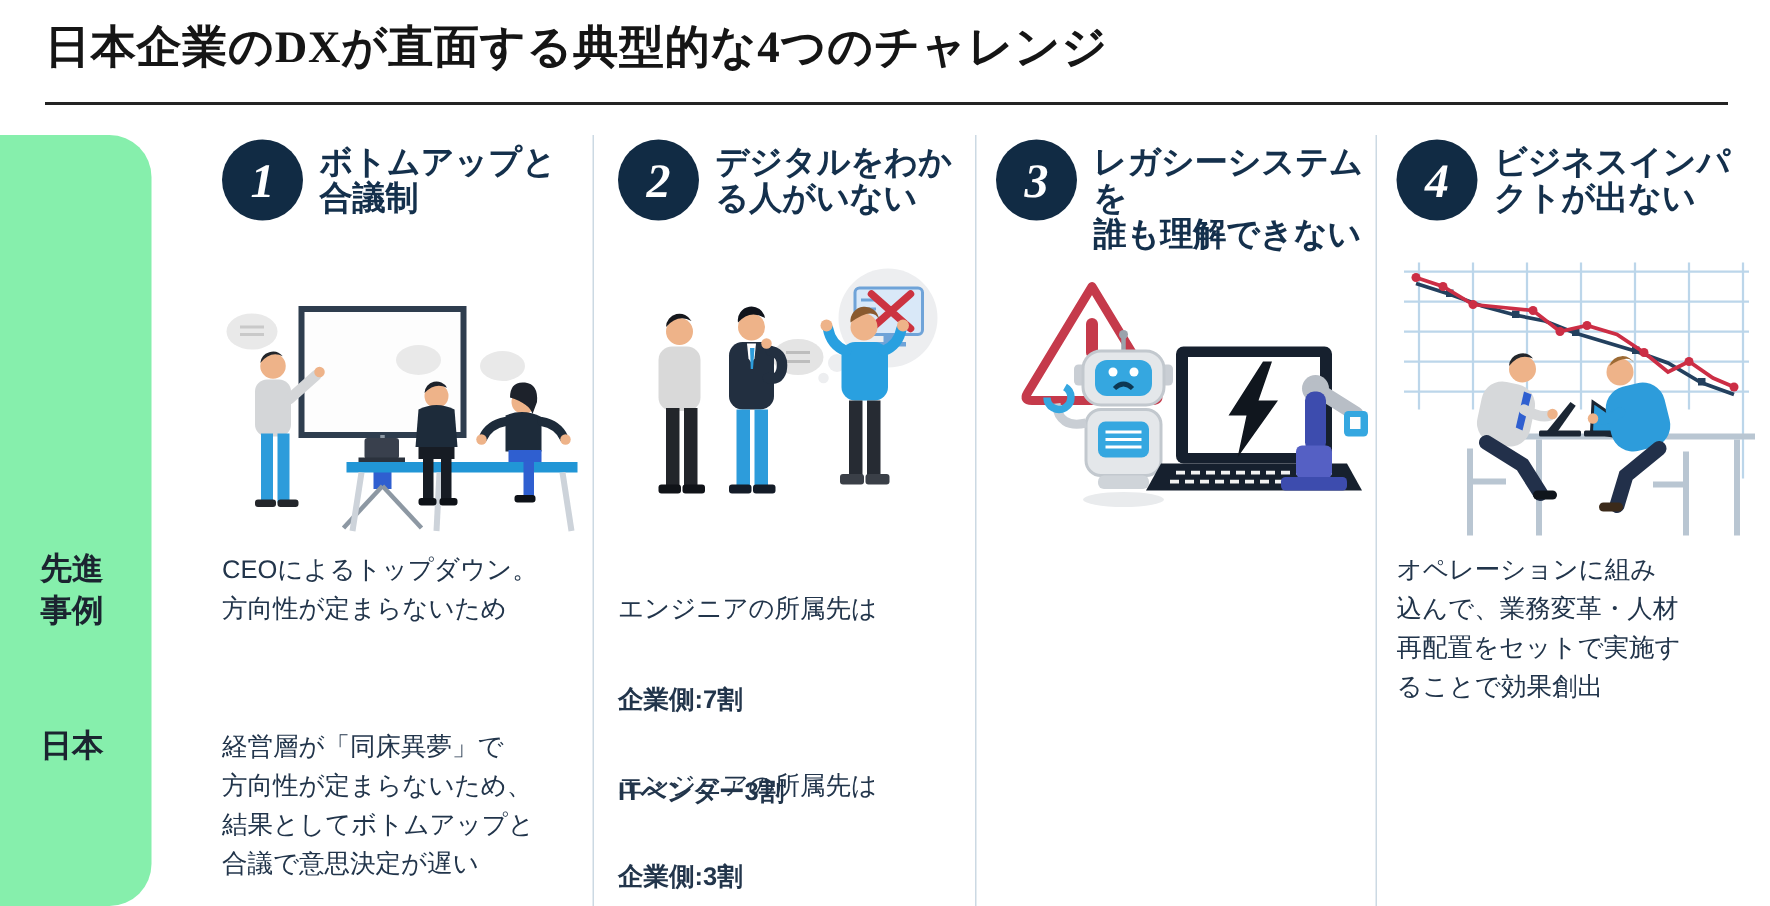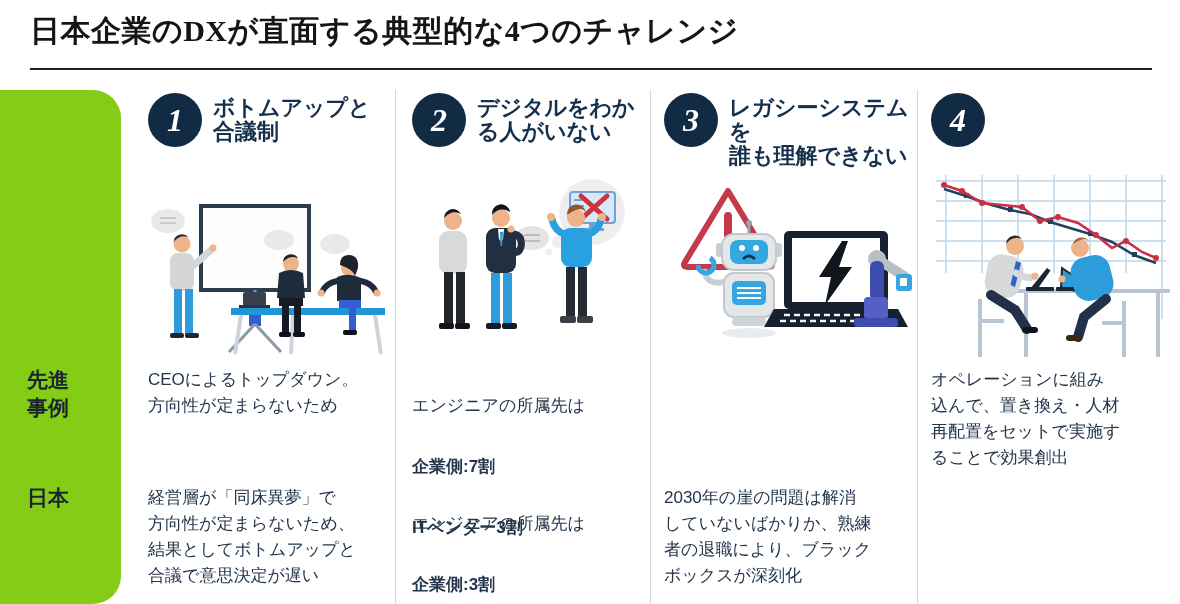--- a/index.html
+++ b/index.html
@@ -21,22 +21,22 @@
     letter-spacing: 0.5px; white-space: nowrap;
   }
   .title .b { font-weight: 700; }
   .rule {
     position: absolute; left: 30px; top: 68px; width: 1122px;
     border-top: 2px solid #232323;
   }
 
   
   .sidebar {
-    position: absolute; left: 0; top: 90px; width: 121px; height: 514px;
-    background: #84cc16;
+    position: absolute; left: 0; top: 90px; width: 101px; height: 514px;
+    background: #86efac;
     border-radius: 0 28px 28px 0;
   }
   .side-label {
     position: absolute; left: 27px;
     font-size: 21px; font-weight: 700; line-height: 28px;
     color: #1b2430; white-space: pre-line;
   }
   .side-label.r1 { top: 276px; }
   .side-label.r2 { top: 394px; }
 
@@ -290,31 +290,29 @@
             <circle cx="221" cy="82" r="9" fill="#b8bec6"></circle>
             <path d="M221 82 L248 99" stroke="#b8bec6" stroke-width="10" stroke-linecap="round"></path>
             <rect x="214" y="84" width="14" height="40" rx="6" fill="#3d4cae"></rect>
             <rect x="208" y="120" width="24" height="22" rx="4" fill="#5560c4"></rect>
             <rect x="198" y="141" width="44" height="9" rx="3" fill="#3d4cae"></rect>
             <rect x="240" y="97" width="16" height="17" rx="3" fill="#35a7e0"></rect>
             <rect x="244" y="101" width="7" height="8" fill="#fdfdfd"></rect>
           </g>
         </svg>
       </div>
-      <div class="cell r2">2030年の崖の問題は解消
-していないばかりか、熟練
-者の退職により、ブラック
-ボックスが深刻化</div>
     </div>
 
     <div class="col col-4">
       <div class="col-head">
         <div class="num">
             <span>4</span>
           </div>
+        <div class="heading">ビジネスインパ
+クトが出ない</div>
       </div>
       <div class="illus">
         <svg width="242" height="196" viewBox="0 0 242 196">
           <g stroke="#bcd6ea" stroke-width="1.5">
             <path d="M18 6 V104 M54 6 V104 M90 6 V104 M126 6 V104 M162 6 V104 M198 6 V104 M234 6 V150"></path>
             <path d="M8 12 H238 M8 32 H238 M8 52 H238 M8 72 H238 M8 92 H238"></path>
           </g>
           <g>
             <polyline points="16,20 38,27 60,35 82,41 102,45 122,53 142,59 162,65 184,73 206,86 228,94" fill="none" stroke="#23405e" stroke-width="2.5"></polyline>
             <rect x="36" y="24" width="5" height="5" fill="#23405e"></rect>
@@ -365,19 +363,19 @@
             <path d="M145 75 a9 9 0 0 1 17 -1 q-4 -8 -17 1z" fill="#9c6a34"></path>
             <rect x="144" y="87" width="40" height="44" rx="15" fill="#2d9cdb" transform="rotate(-14 164 109)"></rect>
             <path d="M152 106 q-9 6 -16 4" stroke="#2d9cdb" stroke-width="7" fill="none" stroke-linecap="round"></path>
             <circle cx="134" cy="110" r="3.5" fill="#eeb389"></circle>
             <path d="M178 130 L156 148 L150 168" stroke="#22304a" stroke-width="10" fill="none" stroke-linecap="round"></path>
             <rect x="138" y="166" width="16" height="6" rx="3" fill="#3b2a1a"></rect>
           </g>
         </svg>
       </div>
       <div class="cell r1">オペレーションに組み
-込んで、置き換え・人材
+込んで、業務変革・人材
 再配置をセットで実施す
 ることで効果創出</div>
     </div>
 
   </div>
 </div>
 
 </body></html>

